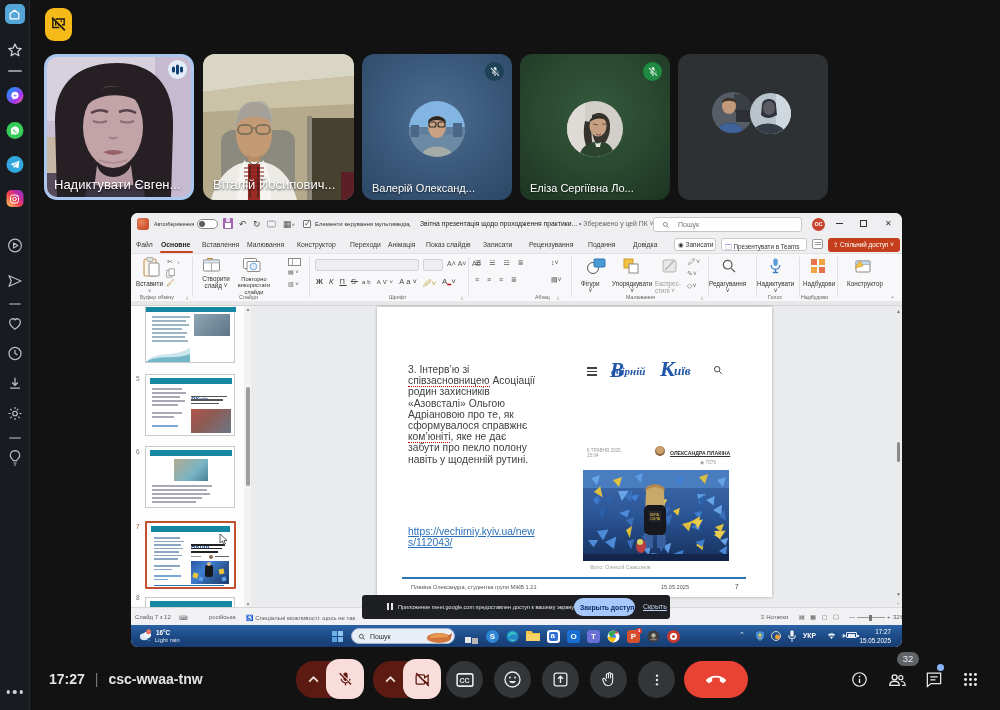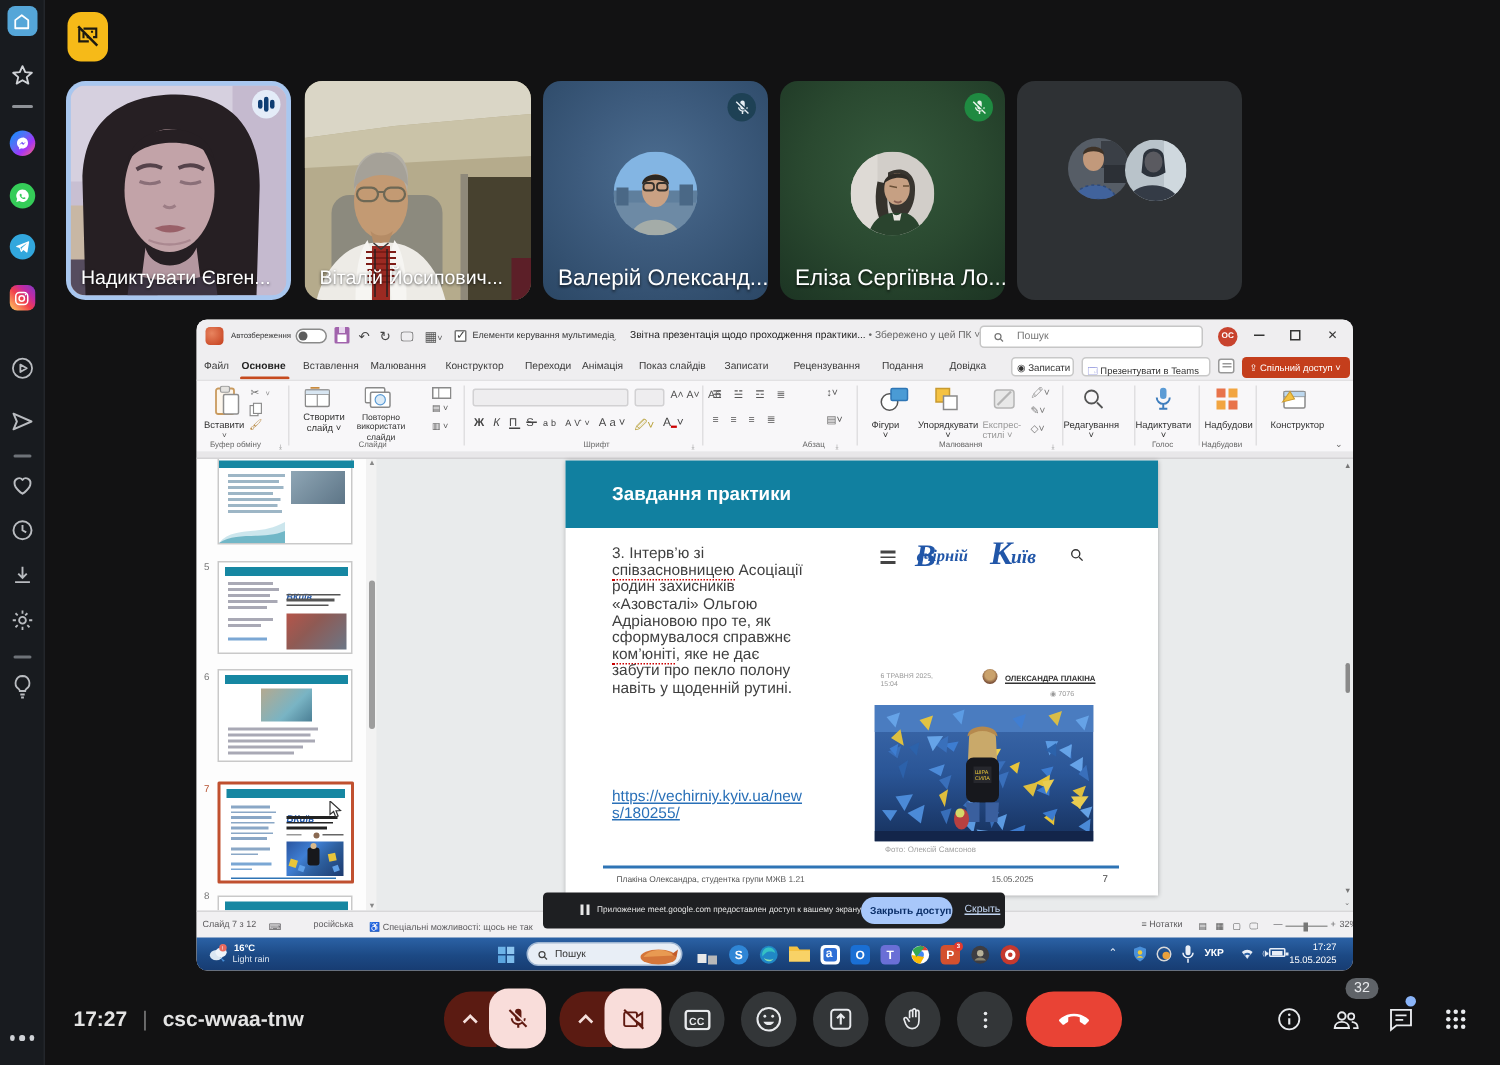--- a/index.html
+++ b/index.html
@@ -10,21 +10,21 @@
   #sidebar { left:0; top:0; width:30px; height:710px; background:#181b1f; border-right:1px solid #23262b; }
   .sbi { position:absolute; left:50%; transform:translateX(-50%); }
   
   #noshare { left:45px; top:8px; width:27px; height:33px; border-radius:9px; background:#f6ba18; }
   #toppill { left:86px; top:9px; width:901px; height:32px; border-radius:10px; background:#36393b; }
   #toppill .av { position:absolute; left:10px; top:6px; width:20px; height:20px; border-radius:50%;
      background:radial-gradient(circle at 50% 34%, #b98c70 0 26%, #5d4334 30% 58%, #4a372b 62%, #6e655e 100%); overflow:hidden;}
   #toppill .nm { position:absolute; left:42px; top:9px; font-size:12.3px; font-weight:bold; color:#dee1e5; letter-spacing:-0.2px; transform:scaleX(0.97); transform-origin:left; }
   
   .tile { position:absolute; top:54px; height:146px; border-radius:12px; overflow:hidden; }
-  .tname { position:absolute; left:10px; bottom:6px; font-size:15px; color:#fff; text-shadow:0 1px 2px rgba(0,0,0,.7); white-space:nowrap; }
+  .tname { position:absolute; left:10px; bottom:6px; font-size:11px; color:#fff; text-shadow:0 1px 2px rgba(0,0,0,.7); white-space:nowrap; }
   .micoff { position:absolute; top:8px; right:8px; width:19px; height:19px; border-radius:50%; display:flex; align-items:center; justify-content:center; }
   
   #meetinfo { left:49px; top:671px; font-size:14px; font-weight:bold; color:#e3e3e3; }
   #meetinfo .sep { color:#777; font-weight:normal; padding:0 10px; }
   .cbtn { position:absolute; top:661px; width:37px; height:37px; border-radius:50%; background:#333638; display:flex; align-items:center; justify-content:center; }
   .chev { position:absolute; top:661px; width:35px; height:37px; background:#5b1b12; display:flex; align-items:center; justify-content:center; }
   .pinkbtn { position:absolute; top:659px; width:38px; height:40px; border-radius:13px; background:#f9ddda; display:flex; align-items:center; justify-content:center; }
 </style>
 </head>
 <body>
@@ -519,26 +519,23 @@
 
     <div class="abs" style="left:113px; top:93px; width:7px; height:301px; background:#f2f2f2;">
       <div style="position:absolute;left:1.5px;top:0px;font-size:5px;color:#888;">▲</div>
       <div style="position:absolute;left:1.5px;top:81px;width:4px;height:99px;background:#9d9d9d;border-radius:2px;"></div>
       <div style="position:absolute;left:1.5px;bottom:0px;font-size:5px;color:#888;">▼</div>
     </div>
 
     <div class="abs" id="canvas" style="left:120px; top:93px; width:651px; height:301px; background:#e9ebec;">
 
       <div class="abs" style="left:126px; top:1px; width:395px; height:290px; background:#fff; box-shadow:0 0 3px rgba(0,0,0,.3);">
-        <div class="abs" style="left:0; top:0; width:395px; height:45px; background:#1180a0;">
-          <span style="position:absolute; left:31px; top:15px; font-size:12.5px; font-weight:bold; color:#fff;">Завдання практики</span>
-        </div>
 
         <div class="abs" style="left:31px; top:57px; width:132px; font-size:10.3px; line-height:11.2px; color:#3f3f3f;">3. Інтерв’ю зі <span style="border-bottom:1px dotted #c00;">співзасновницею</span> Асоціації родин захисників «Азовсталі» Ольгою Адріановою про те, як сформувалося справжнє <span style="border-bottom:1px dotted #c00;">ком’юніті</span>, яке не дає забути про пекло полону навіть у щоденній рутині.</div>
-        <div class="abs" style="left:31px; top:219px; width:134px; font-size:10.3px; line-height:11.2px; color:#2970b8; text-decoration:underline; word-break:break-all;">https://vechirniy.kyiv.ua/news/180255/</div>
+        <div class="abs" style="left:31px; top:219px; width:134px; font-size:10.3px; line-height:11.2px; color:#2970b8; text-decoration:underline; word-break:break-all;">https://vechirniy.kyiv.ua/news/112043/</div>
 
         <div class="abs" style="left:201px; top:48px; width:157px; height:215px; background:#fff;">
 
           <div style="position:absolute;left:9px;top:12px;width:10px;height:1.6px;background:#444;"></div>
           <div style="position:absolute;left:9px;top:15.5px;width:10px;height:1.6px;background:#444;"></div>
           <div style="position:absolute;left:9px;top:19px;width:10px;height:1.6px;background:#444;"></div>
           <div style="position:absolute;left:32px;top:1px;width:95px;height:28px;color:#2156a8;font-family:'Liberation Serif',serif;font-style:italic;font-weight:bold;">
             <span style="position:absolute;left:0;top:2px;font-size:21px;">В</span>
               <span style="position:absolute;left:1px;top:9px;font-size:11px;">ечірній</span>
             <span style="position:absolute;left:50px;top:0px;font-size:22px;">К</span>

